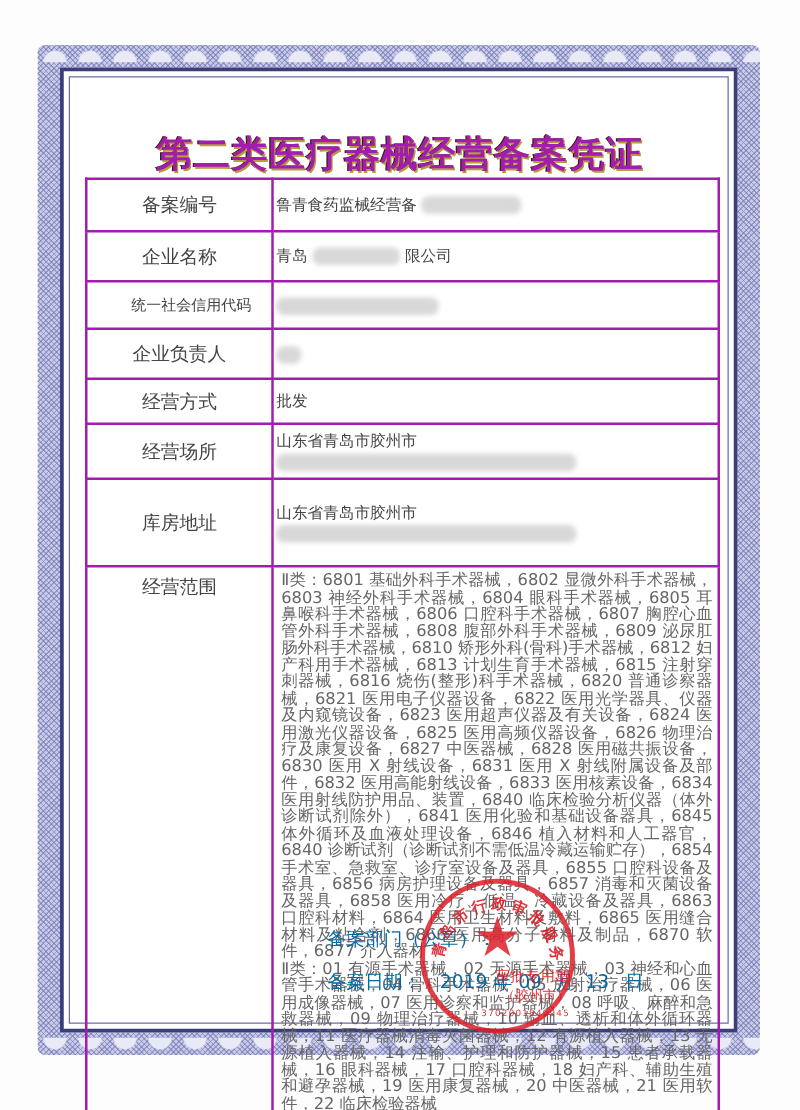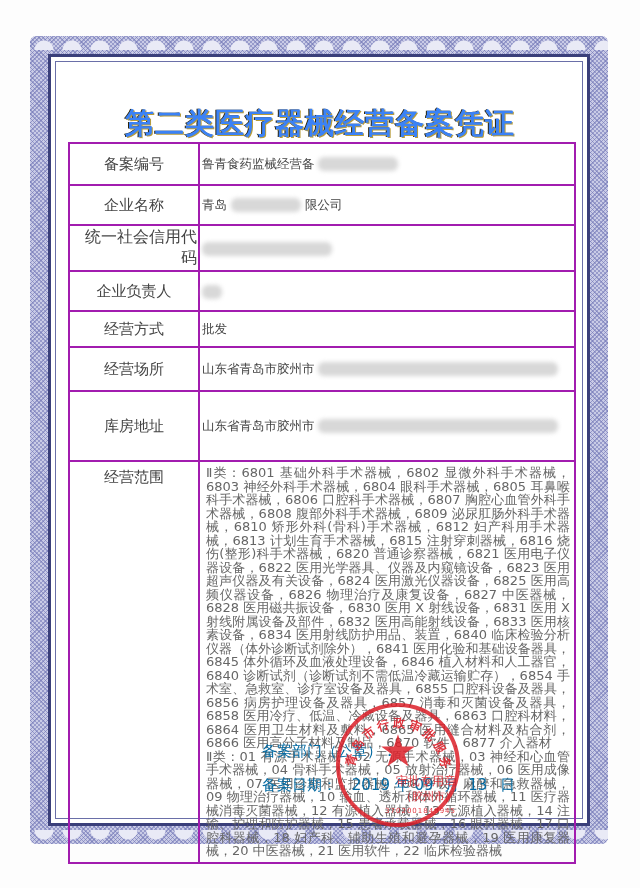--- a/index.html
+++ b/index.html
@@ -29,38 +29,38 @@
     box-sizing: border-box;
   }
   .frame-inner-line {
     position: absolute; left: 55px; top: 61px; width: 528px; height: 758px;
     border: 1px solid #6a6fa8;
     box-sizing: border-box;
   }
   .title {
     position: absolute; left: 60px; top: 104px; width: 520px; text-align: center;
     font-size: 29px; font-weight: bold; letter-spacing: 1px;
-    color: #3b82f6;
+    color: #a21caf;
     text-shadow: 1px 1px 0 #b89c3a, -1px 0 0 #2e2406;
     font-family: "DejaVu Serif", "Liberation Serif", serif;
   }
   table.cert {
     position: absolute; left: 68px; top: 142px; width: 508px;
     border-collapse: collapse;
     font-family: "DejaVu Sans", "Liberation Sans", sans-serif;
   }
   table.cert td {
     border: 2px solid #a21caf;
     color: #444;
     vertical-align: middle;
   }
   td.lbl {
     width: 126px; text-align: center; font-size: 15px; color: #4a4a4a;
   }
-  td.lbl.small { font-size: 16px; text-align: right; padding-left: 0; }
+  td.lbl.small { font-size: 12px; text-align: center; padding-left: 20px; }
   td.val { font-size: 12.5px; padding-left: 2px; position: relative; }
   .blur {
     display: inline-block; vertical-align: middle;
     background: #d8d8d8; filter: blur(2px); border-radius: 6px; height: 14px;
   }
   .scope-text {
     font-size: 13px; line-height: 13.5px; color: #666; padding: 4px 4px 4px 6px;
     text-align: justify;
     font-family: "DejaVu Sans", "Liberation Sans", sans-serif;
   }

